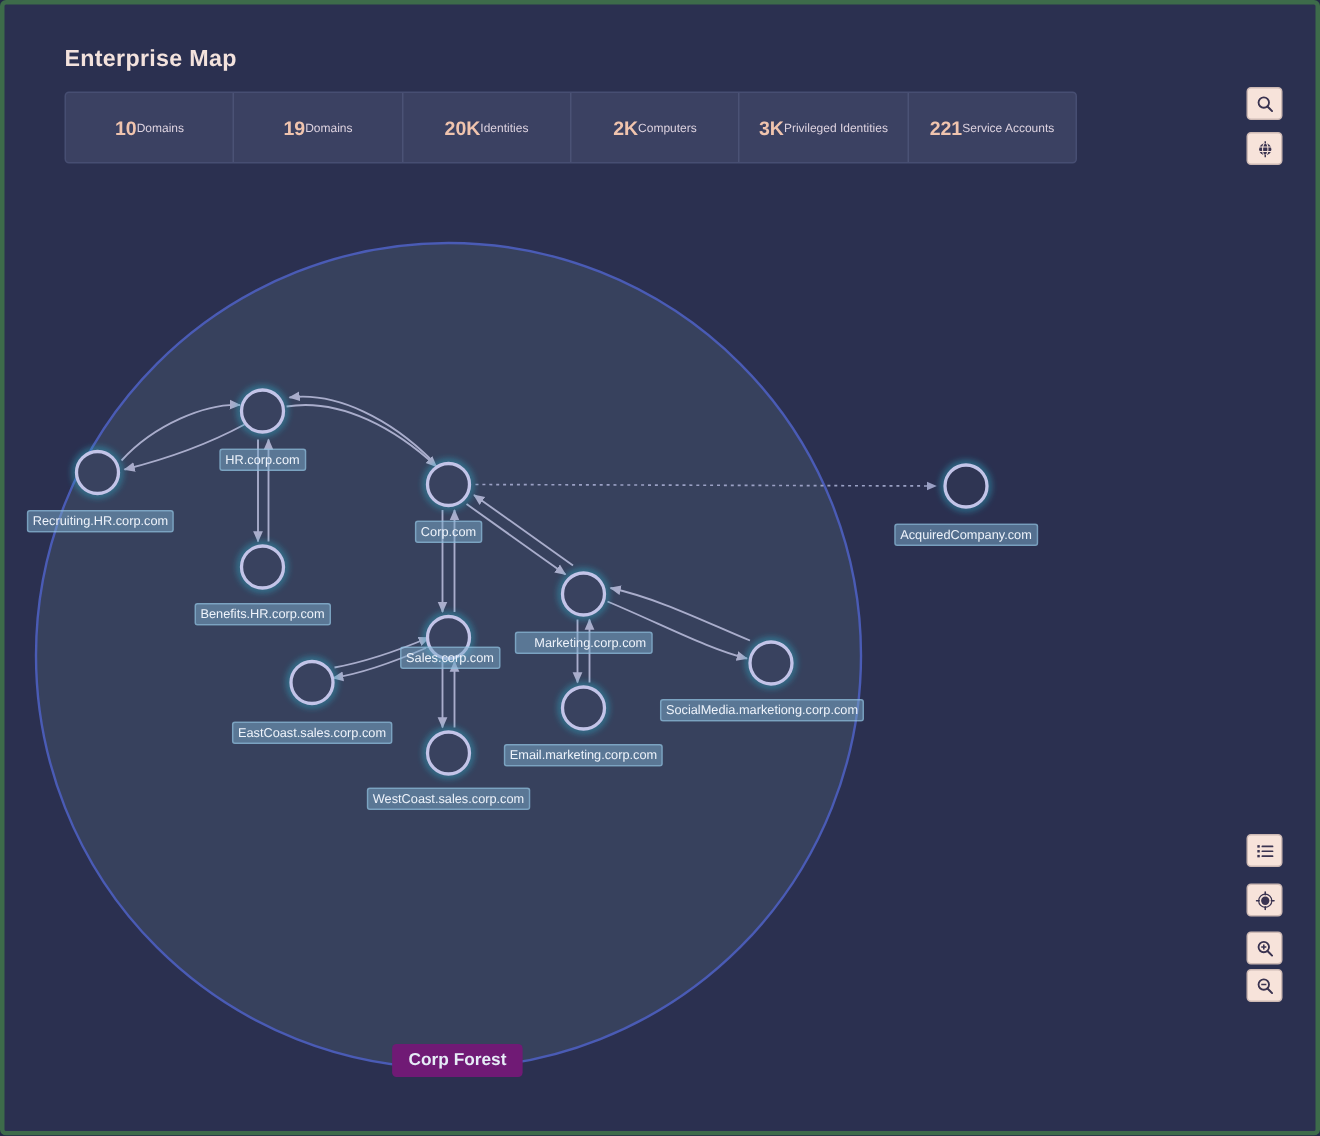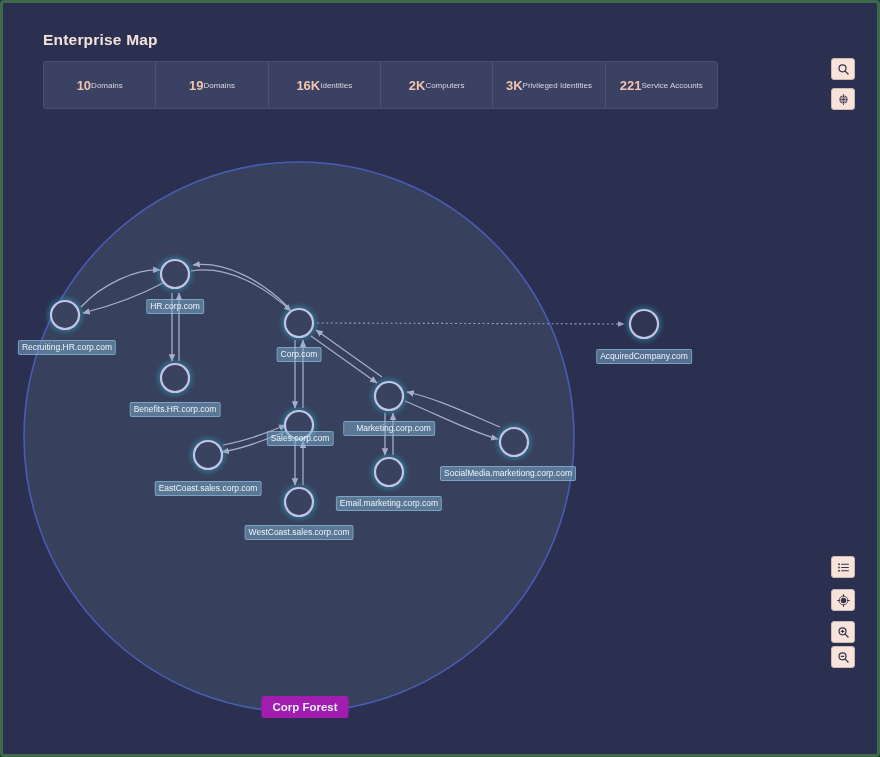--- a/index.html
+++ b/index.html
@@ -78,21 +78,21 @@
     color: #eef3fb;
     font-size: 8.5px;
     line-height: 11px;
     padding: 1px 3px;
     border-radius: 2px;
     white-space: nowrap;
   }
   #forest-label {
     position: absolute;
     transform: translateX(-50%);
-    background: #a21caf;
+    background: #701a75;
     color: #e6ecf7;
     font-size: 11.5px;
     font-weight: bold;
     padding: 5px 11px;
     border-radius: 3px;
     white-space: nowrap;
     text-align: center;
   }
 
   
@@ -118,21 +118,21 @@
     <div id="stats-bar">
       <div class="stat-cell">
         <div class="stat-value">10</div>
         <div class="stat-label">Domains</div>
       </div>
       <div class="stat-cell">
         <div class="stat-value">19</div>
         <div class="stat-label">Domains</div>
       </div>
       <div class="stat-cell">
-        <div class="stat-value">16K</div>
+        <div class="stat-value">20K</div>
         <div class="stat-label">Identities</div>
       </div>
       <div class="stat-cell">
         <div class="stat-value">2K</div>
         <div class="stat-label">Computers</div>
       </div>
       <div class="stat-cell">
         <div class="stat-value">3K</div>
         <div class="stat-label">Privileged Identities</div>
       </div>

